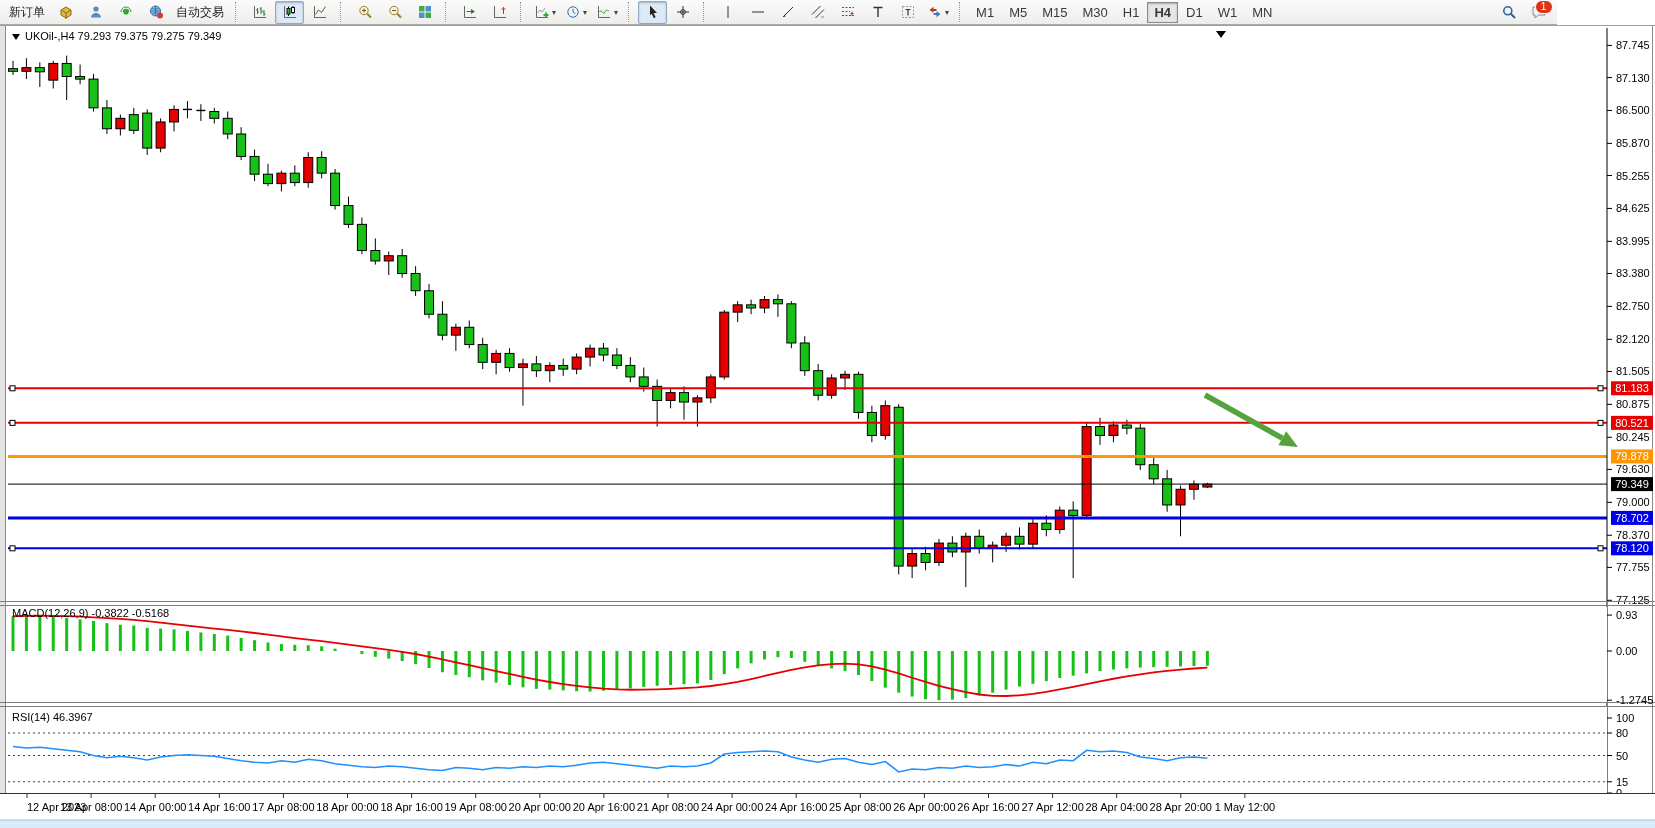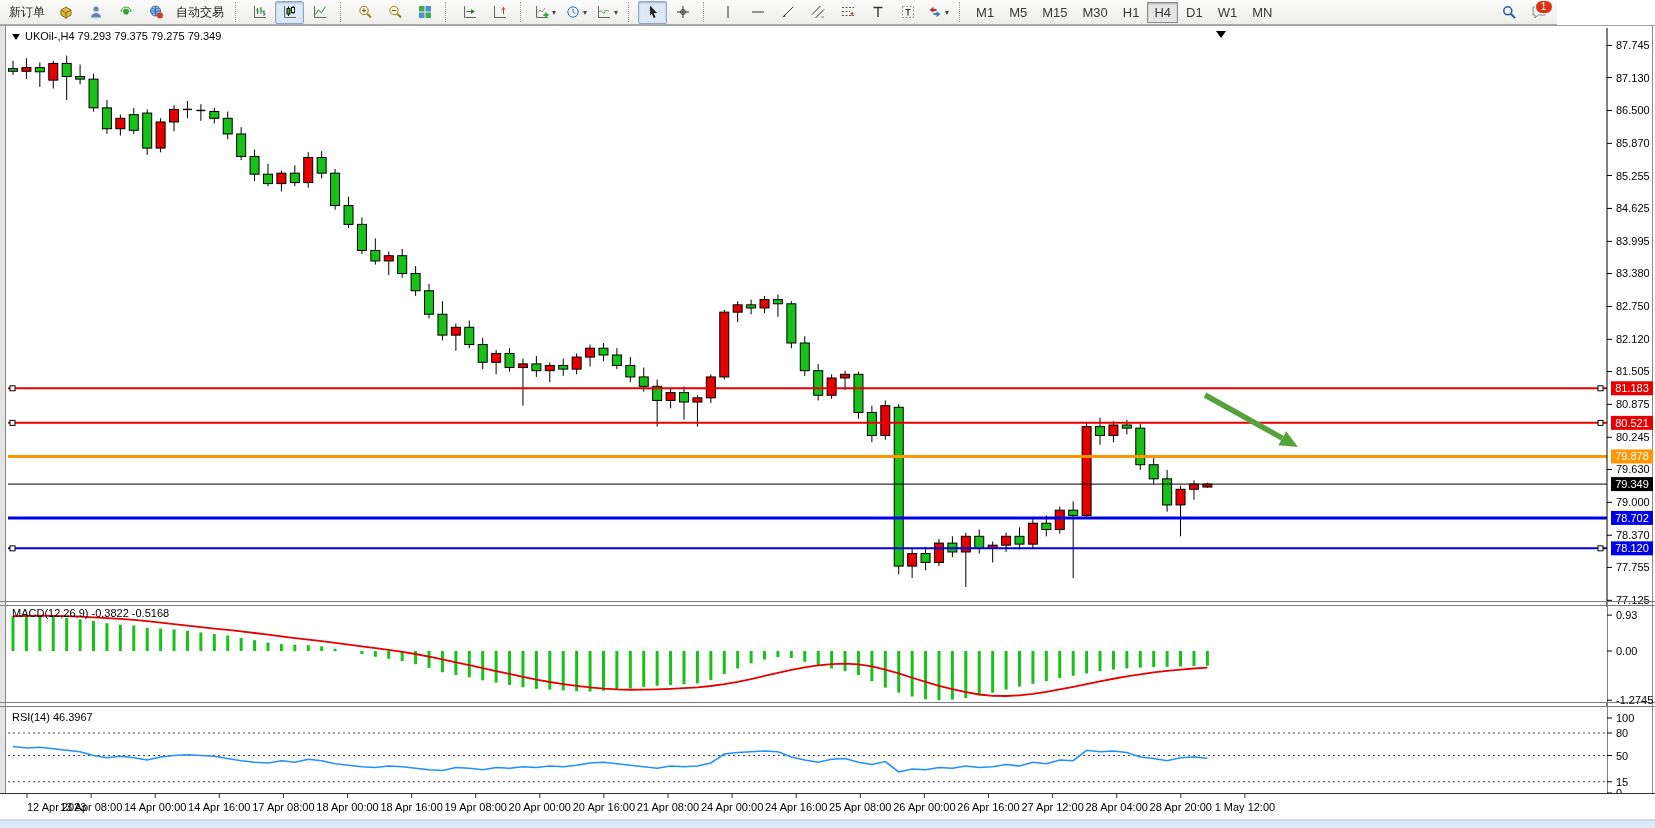--- a/index.html
+++ b/index.html
@@ -9,21 +9,21 @@
   #toolbar{position:absolute;top:0;left:0;width:1557px;height:25px;box-sizing:border-box;
     background:linear-gradient(#fbfbfb,#ededea);border-bottom:1px solid #a9a9a9;
     display:flex;align-items:center;padding:0 4px;gap:1px;font-size:12px;color:#222;}
   .tbtn{height:21px;min-width:21px;display:flex;align-items:center;justify-content:center;
     padding:0 3px;border:1px solid transparent;border-radius:2px;cursor:default;}
   .tbtn.active{background:#dce9f6;border-color:#8fa8c5;box-shadow:inset 0 1px 2px rgba(90,110,140,.45);}
   .tbtn svg{display:block;}
   .tlabel{padding:0 4px;white-space:nowrap;}
   .tsep{width:4px;height:20px;border-left:1px dotted #9a9a9a;margin:0 4px 0 5px;}
   .tf{font-size:13px;color:#3a3a3a;padding:2px 6px;border:1px solid transparent;}
-  .tf.active{background:#e6e6e6;border:1px solid #8a8a8a;box-shadow:inset 0 1px 2px rgba(0,0,0,.25);}
+  .tf.active{background:#e6e6e6;border:1px solid #8a8a8a;box-shadow:inset 0 1px 2px rgba(0,0,0,.25);font-weight:bold;}
   .caret{font-size:8px;color:#444;margin-left:2px;}
   .push{margin-left:auto;}
   .chatwrap{position:relative;}
   .badge{position:absolute;top:-4px;right:-6px;background:#e03114;color:#fff;border-radius:8px;
     font-size:10px;line-height:12px;min-width:12px;text-align:center;padding:0 2px;border:1px solid #fff;}
   #chart-svg{position:absolute;top:0;left:0;}
   text{font-family:"Liberation Sans",sans-serif;}
 </style>
 </head>
 <body>

